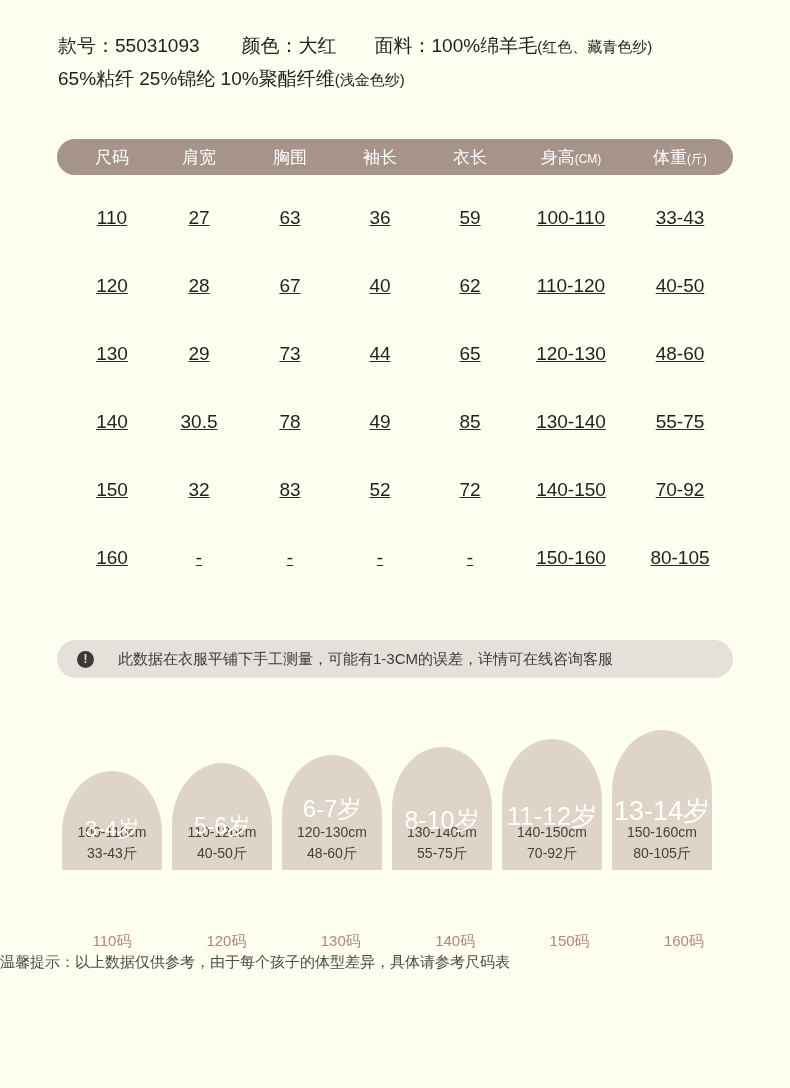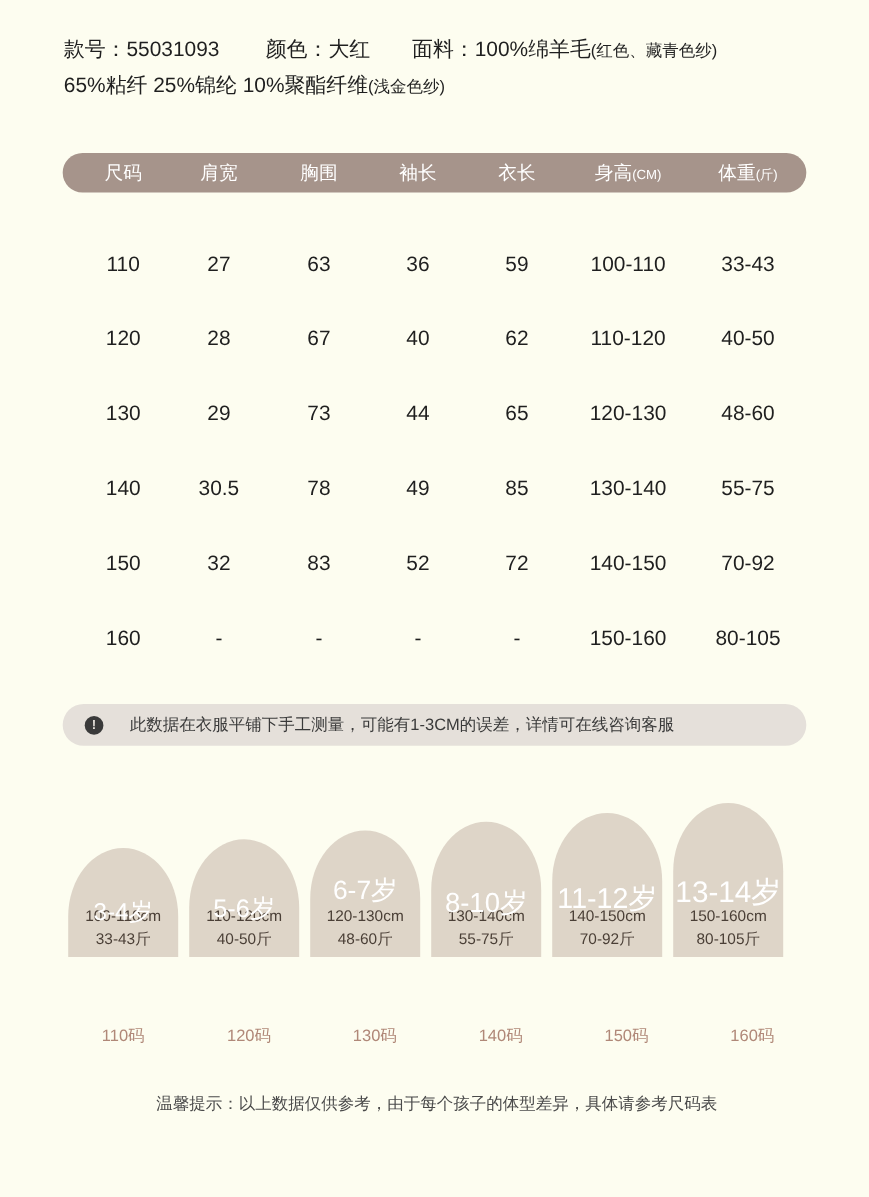--- a/index.html
+++ b/index.html
@@ -51,22 +51,22 @@
   .table-head .cell {
     font-size: 17px;
     text-align: center;
     white-space: nowrap;
   }
   .table-head .cell .unit {
     font-size: 12px;
   }
   .table-row {
     display: flex;
-    align-items: center;
     height: 68px;
+    text-decoration: underline;
   }
   .table-row .cell {
     font-size: 19px;
     text-align: center;
     color: #1f1f1f;
     white-space: nowrap;
   }
   
   .c0 { width: 96px; padding-left: 14px; }
   .c1 { width: 92px; }
@@ -164,25 +164,24 @@
     color: #B08878;
     white-space: nowrap;
   }
 
   
   .footer-tip {
     position: absolute;
     top: 953px;
     left: 0;
     width: 652px;
-    text-align: right;
+    text-align: left;
     font-size: 15px;
     color: #4a4a4a;
     white-space: nowrap;
-    margin-top: 41px;
   }
 </style>
 </head>
 <body>
 
 <div class="product-info">
   <div class="info-line">
     <span>款号：</span><span>55031093</span><span class="gap-a"></span><span>颜色：</span><span>大红</span><span class="gap-b"></span><span>面料：</span><span>100%绵羊毛</span><span class="paren">(红色、藏青色纱)</span>
   </div>
   <div class="info-line">

